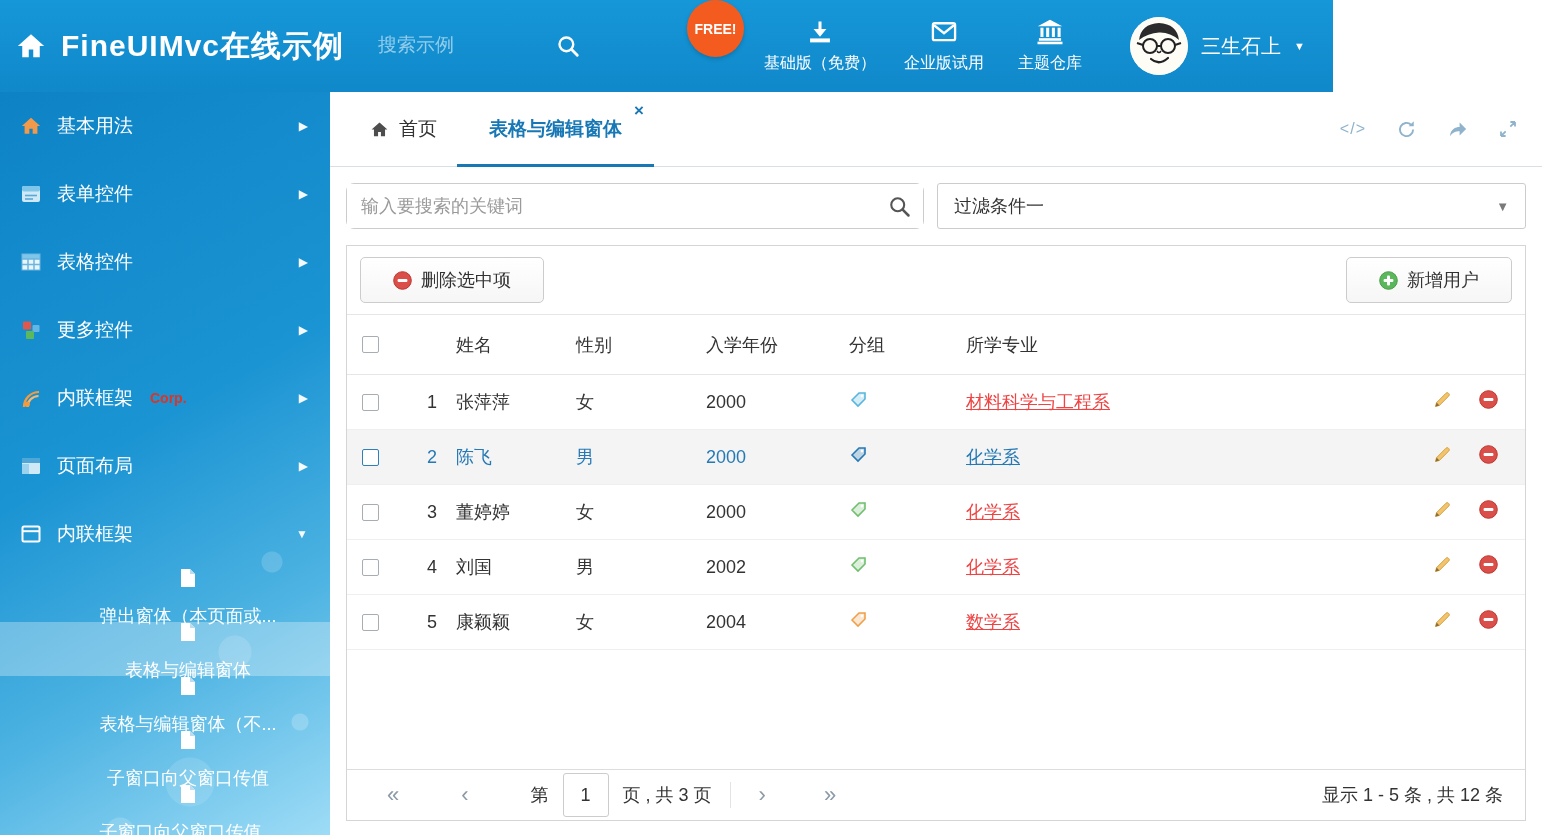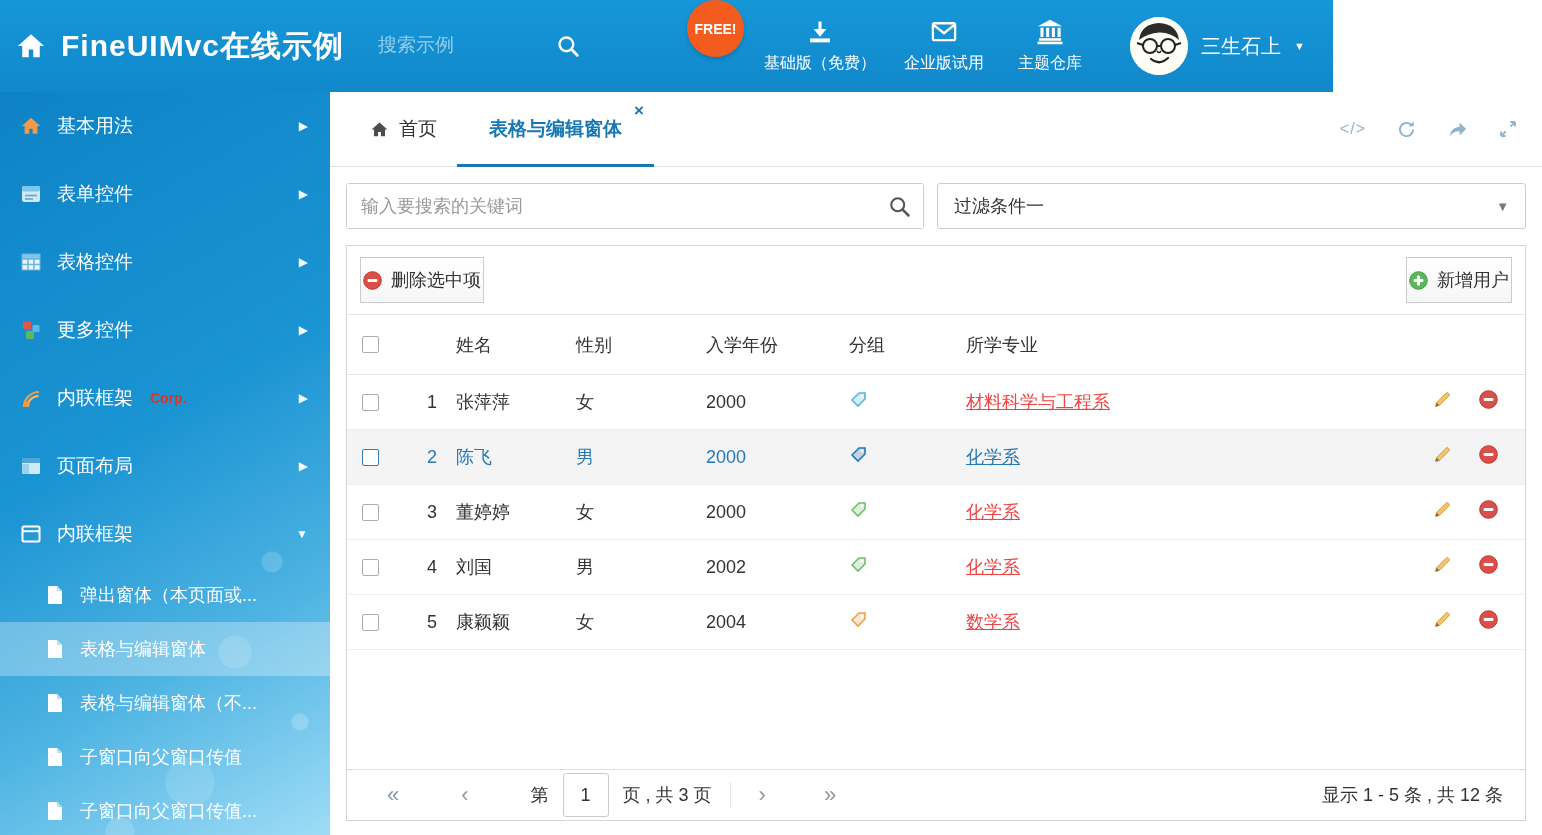--- a/index.html
+++ b/index.html
@@ -53,48 +53,48 @@
       linear-gradient(150deg,#0d83c6 0%,#1b94d3 45%,#4db3e2 72%,#9edcf6 100%);
   }
   .side-item {
     height:68px; display:flex; align-items:center; gap:15px;
     padding:0 22px 0 20px; font-size:19px; cursor:pointer; white-space:nowrap;
   }
   .side-item .chev { margin-left:auto; font-size:12px; opacity:.95; }
   .corp-badge { color:#e03323; font-size:14px; font-weight:bold; margin-left:2px; }
   .side-sub {
     height:54px; display:flex; align-items:center; gap:16px;
-    padding-left:46px; font-size:18px; cursor:pointer; white-space:nowrap;
+    padding-left:46px; font-size:18px; cursor:pointer; white-space:nowrap;flex-direction:column;
   }
   .side-sub.active { background:rgba(255,255,255,.3); }
 
   
   .main { position:absolute; top:92px; left:330px; width:1212px; height:743px; background:#fff; }
   .tabbar { height:75px; border-bottom:1px solid #d9dfe3; display:flex; align-items:stretch; padding-left:20px; }
   .tab { display:flex; align-items:center; gap:10px; padding:0 20px; font-size:19px; color:#333; cursor:pointer; position:relative; }
   .tab.active { color:#1778b5; font-weight:bold; padding:0 32px; }
   .tab.active::after { content:""; position:absolute; left:0; right:0; bottom:-1px; height:3px; background:#1778b5; }
   .tab-close { position:absolute; top:10px; right:10px; font-size:17px; font-weight:bold; color:#1778b5; line-height:1; cursor:pointer; }
   .win-icons { margin-left:auto; display:flex; align-items:center; gap:30px; padding-right:24px; color:#8fb3cc; }
   .wi { cursor:pointer; display:flex; align-items:center; font-size:16px; letter-spacing:1px; }
 
   .content { padding:16px; position:relative; height:678px; }
   .filter-row { display:flex; gap:13px; }
-  .searchbox { position:relative; width:578px; height:46px; border:1px solid #ccc; border-radius:3px; background:#86efac; }
+  .searchbox { position:relative; width:578px; height:46px; border:1px solid #ccc; border-radius:8px; background:#86efac; }
   .searchbox input { width:100%; height:100%; border:none; outline:none; padding:0 48px 0 14px; font-size:18px; color:#555; font-family:inherit; }
   .searchbox input::placeholder { color:#9a9a9a; }
   .search-btn { position:absolute; right:12px; top:11px; cursor:pointer; line-height:0; }
   .dropdown { flex:1; height:46px; border:1px solid #ccc; border-radius:3px; background:#fff; display:flex; align-items:center; padding:0 16px; font-size:18px; cursor:pointer; }
   .dropdown .caret { margin-left:auto; color:#7a7a7a; font-size:13px; }
 
   .grid-panel { margin-top:16px; border:1px solid #d5d5d5; height:576px; position:relative; background:#fff; }
   .grid-toolbar { display:flex; padding:11px 13px; }
   .btn {
-    height:46px; display:inline-flex; align-items:center; gap:9px; padding:0 2px;
-    border:1px solid #ccc; border-radius:0; background:linear-gradient(#fff,#f6f6f6);
+    height:46px; display:inline-flex; align-items:center; gap:9px; padding:0 32px;
+    border:1px solid #ccc; border-radius:5px; background:linear-gradient(#fff,#f6f6f6);
     font-size:18px; color:#333; cursor:pointer; font-family:inherit;
   }
   .btn-add { margin-left:auto; }
 
   table.grid { width:100%; border-collapse:collapse; table-layout:fixed; font-size:18px; color:#333; }
   .grid th { font-weight:normal; text-align:left; height:60px; border-top:1px solid #e6e6e6; border-bottom:1px solid #e6e6e6; }
   .grid td { height:55px; border-bottom:1px solid #efefef; overflow:hidden; white-space:nowrap; }
   .c-num  { text-align:right; }
   .c-name { padding-left:19px; }
   .c-del  { padding-right:14px; text-align:center; }

